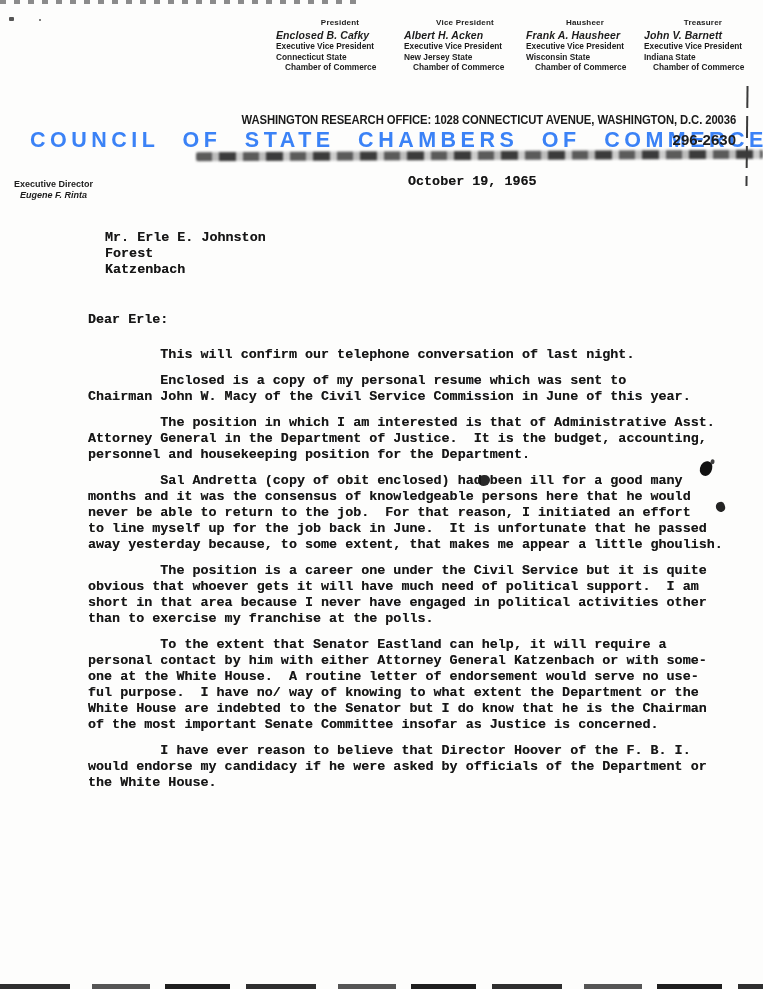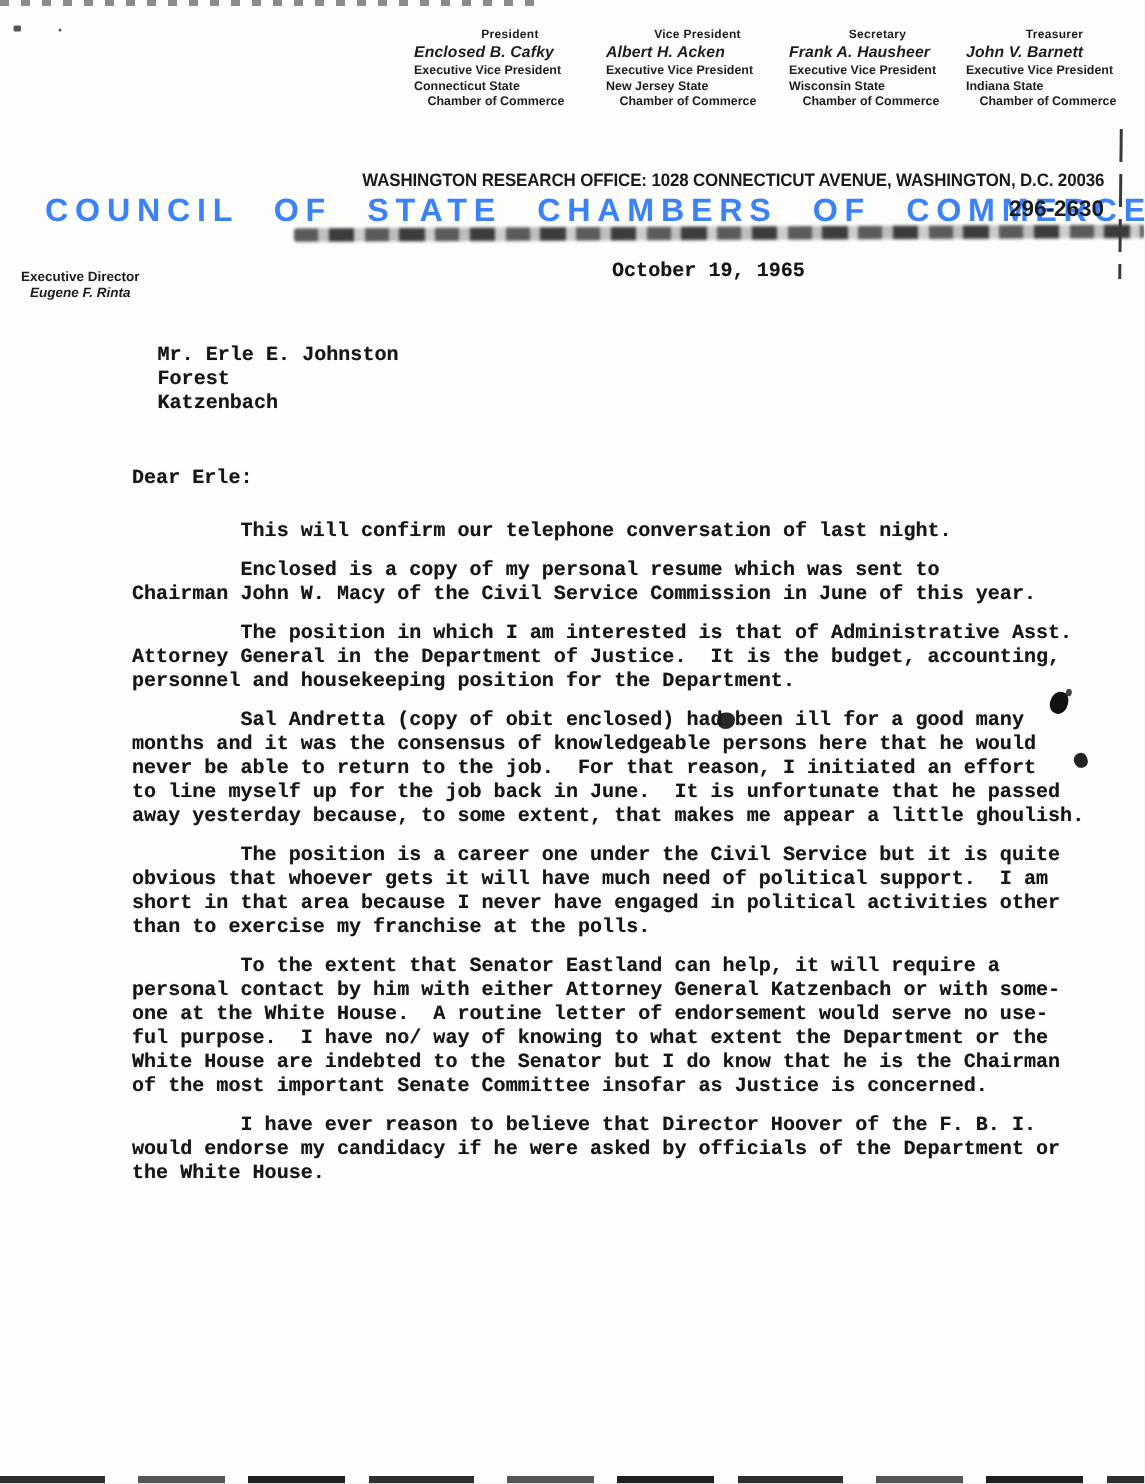--- a/index.html
+++ b/index.html
@@ -97,21 +97,21 @@
       <div class="o-line indent">Chamber of Commerce</div>
     </div>
     <div class="officer off-2">
       <div class="o-title">Vice President</div>
       <div class="o-name">Albert H. Acken</div>
       <div class="o-line">Executive Vice President</div>
       <div class="o-line">New Jersey State</div>
       <div class="o-line indent">Chamber of Commerce</div>
     </div>
     <div class="officer off-3">
-      <div class="o-title">Secretary</div>
+      <div class="o-title">Hausheer</div>
       <div class="o-name">Frank A. Hausheer</div>
       <div class="o-line">Executive Vice President</div>
       <div class="o-line">Wisconsin State</div>
       <div class="o-line indent">Chamber of Commerce</div>
     </div>
     <div class="officer off-4">
       <div class="o-title">Treasurer</div>
       <div class="o-name">John V. Barnett</div>
       <div class="o-line">Executive Vice President</div>
       <div class="o-line">Indiana State</div>

